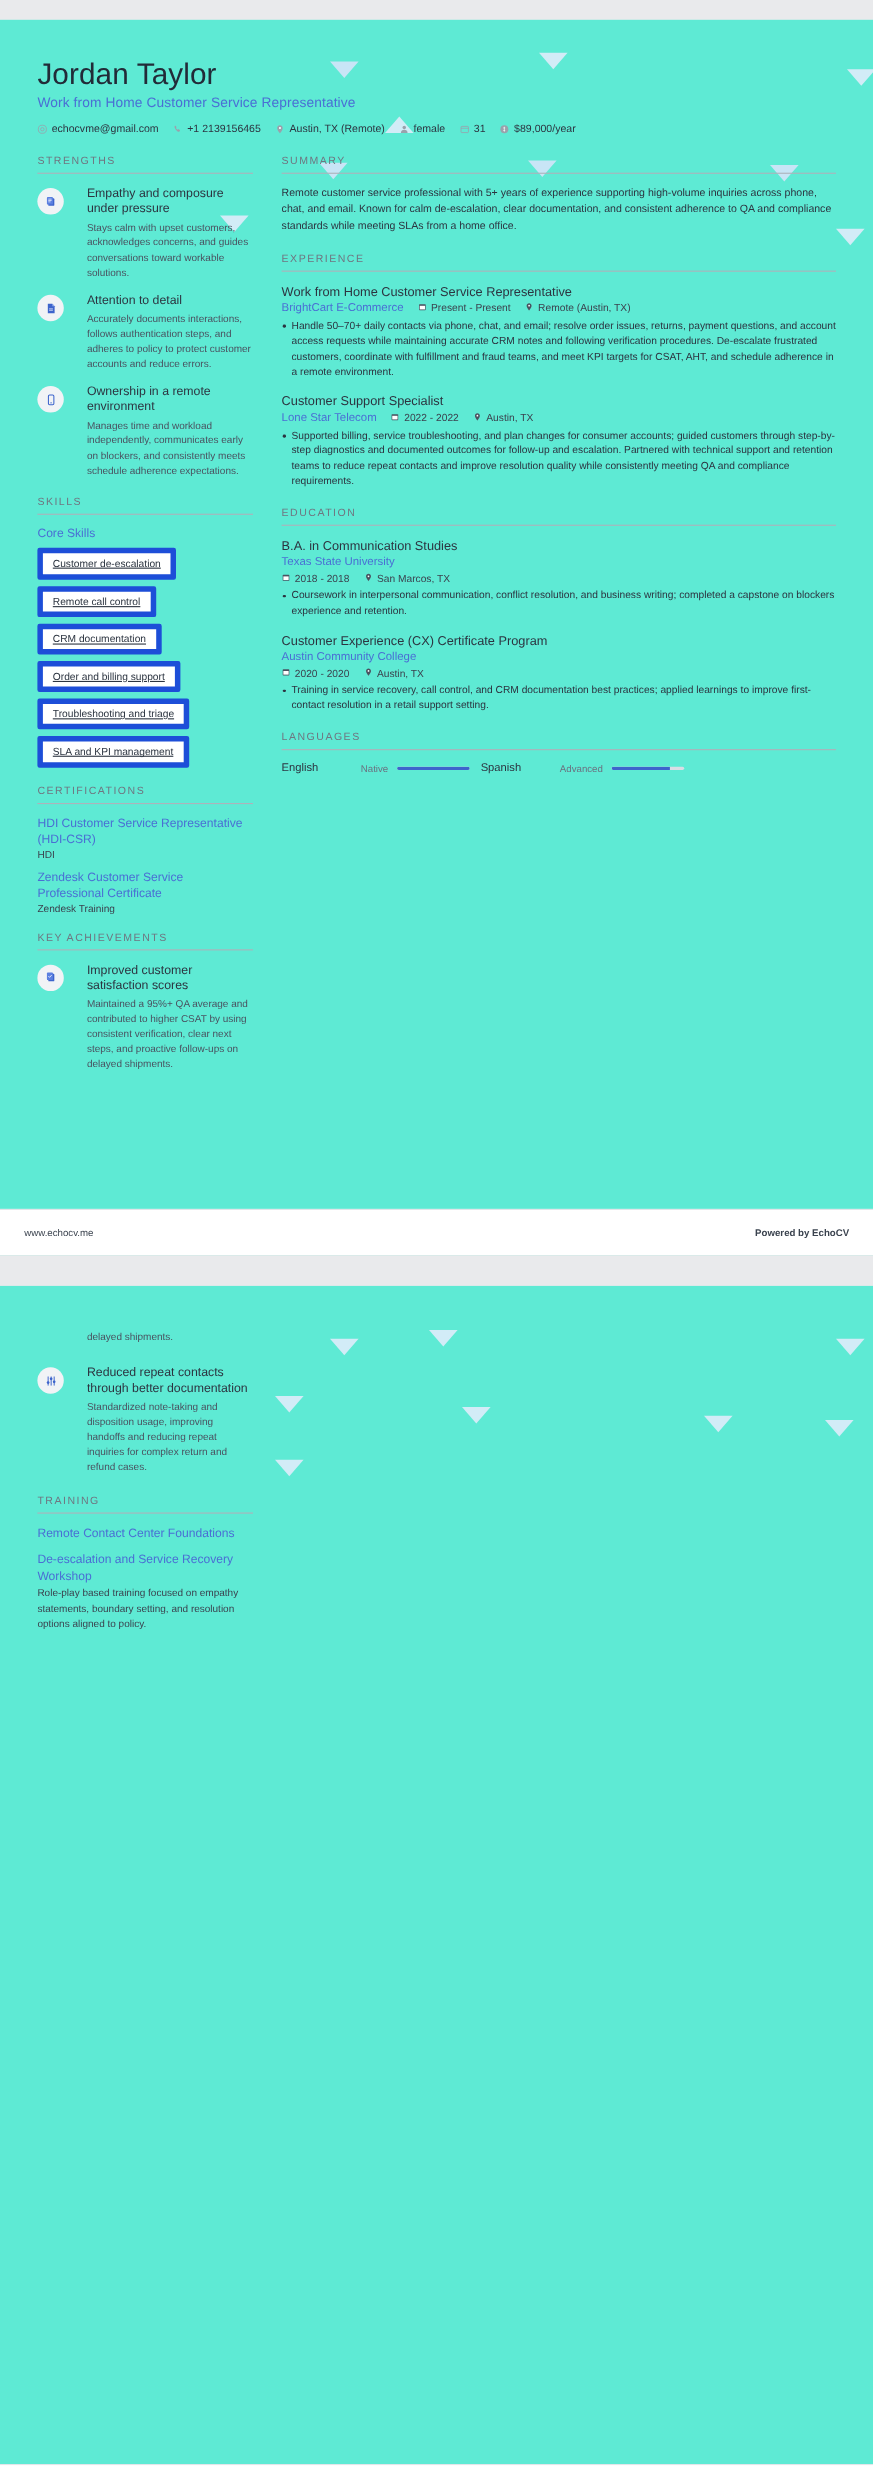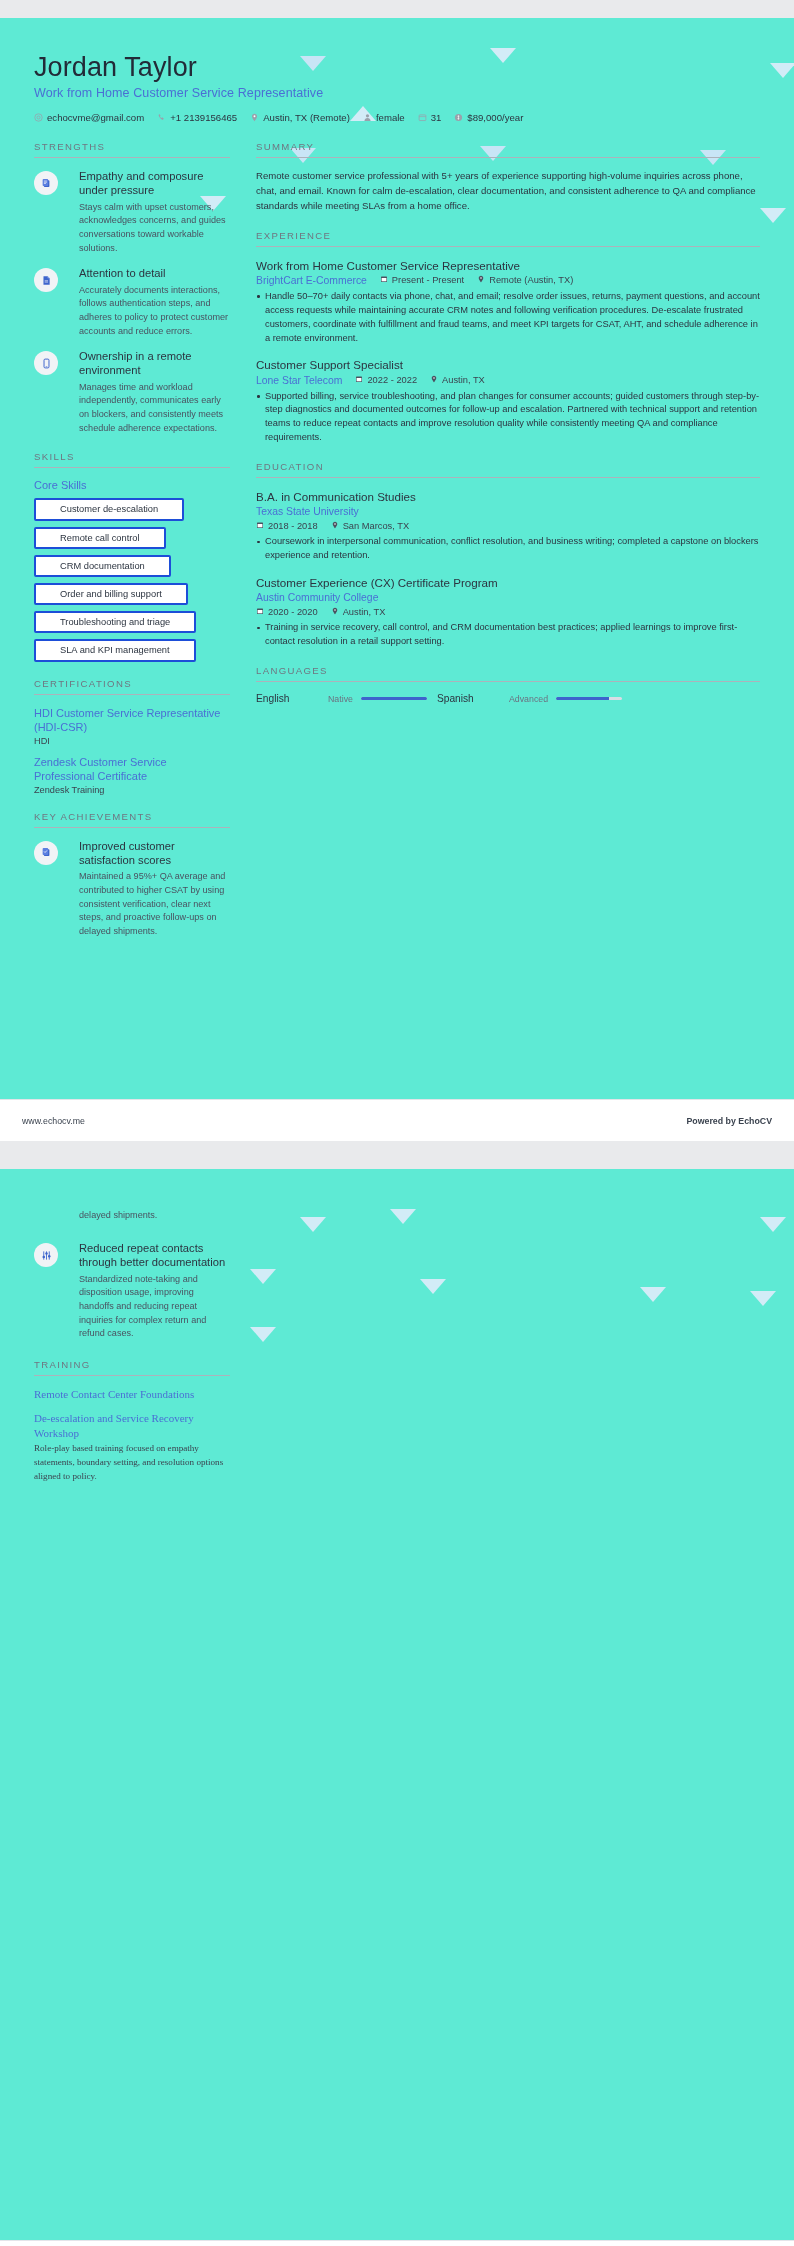--- a/index.html
+++ b/index.html
@@ -102,27 +102,28 @@
   }
 
   
   .skill-group-title {
     font-size: 11px;
     color: #4a6fd4;
     margin-bottom: 7px;
   }
   .chips { display: flex; flex-direction: column; gap: 6px; align-items: flex-start; }
   .chip {
-    border: 2px solid #1d4ed8;
+    border: 5px solid #1d4ed8;
     border-radius: 2px;
-    padding: 4px 24px;
+    padding: 4px 9px;
     font-size: 9.3px;
     color: #2c3440;
     line-height: 1.1;
     background: #fff;
+    text-decoration: underline;
   }
 
   
   .cert { margin-bottom: 9px; }
   .cert-name {
     font-size: 11px;
     color: #4a6fd4;
     line-height: 1.32;
   }
   .cert-issuer {
@@ -190,21 +191,21 @@
     overflow: hidden;
   }
   .lang-bar > i {
     position: absolute; left: 0; top: 0; bottom: 0;
     background: #3d64cc;
     display: block;
   }
   .lang-group { display: flex; align-items: center; gap: 8px; }
 
   
-  .train { margin-bottom: 10px; font-family: Liberation Serif, serif; }
+  .train { margin-bottom: 10px; }
   .train-name { font-size: 11px; color: #4a6fd4; line-height: 1.32; margin-bottom: 2px; }
   .train-desc { font-size: 9.1px; color: #3b434f; line-height: 1.5; }
 
   
   .footer {
     position: absolute;
     left: 0; right: 0; bottom: 0;
     height: 42px;
     border-top: 1px solid #e3e5e9;
     display: flex;

